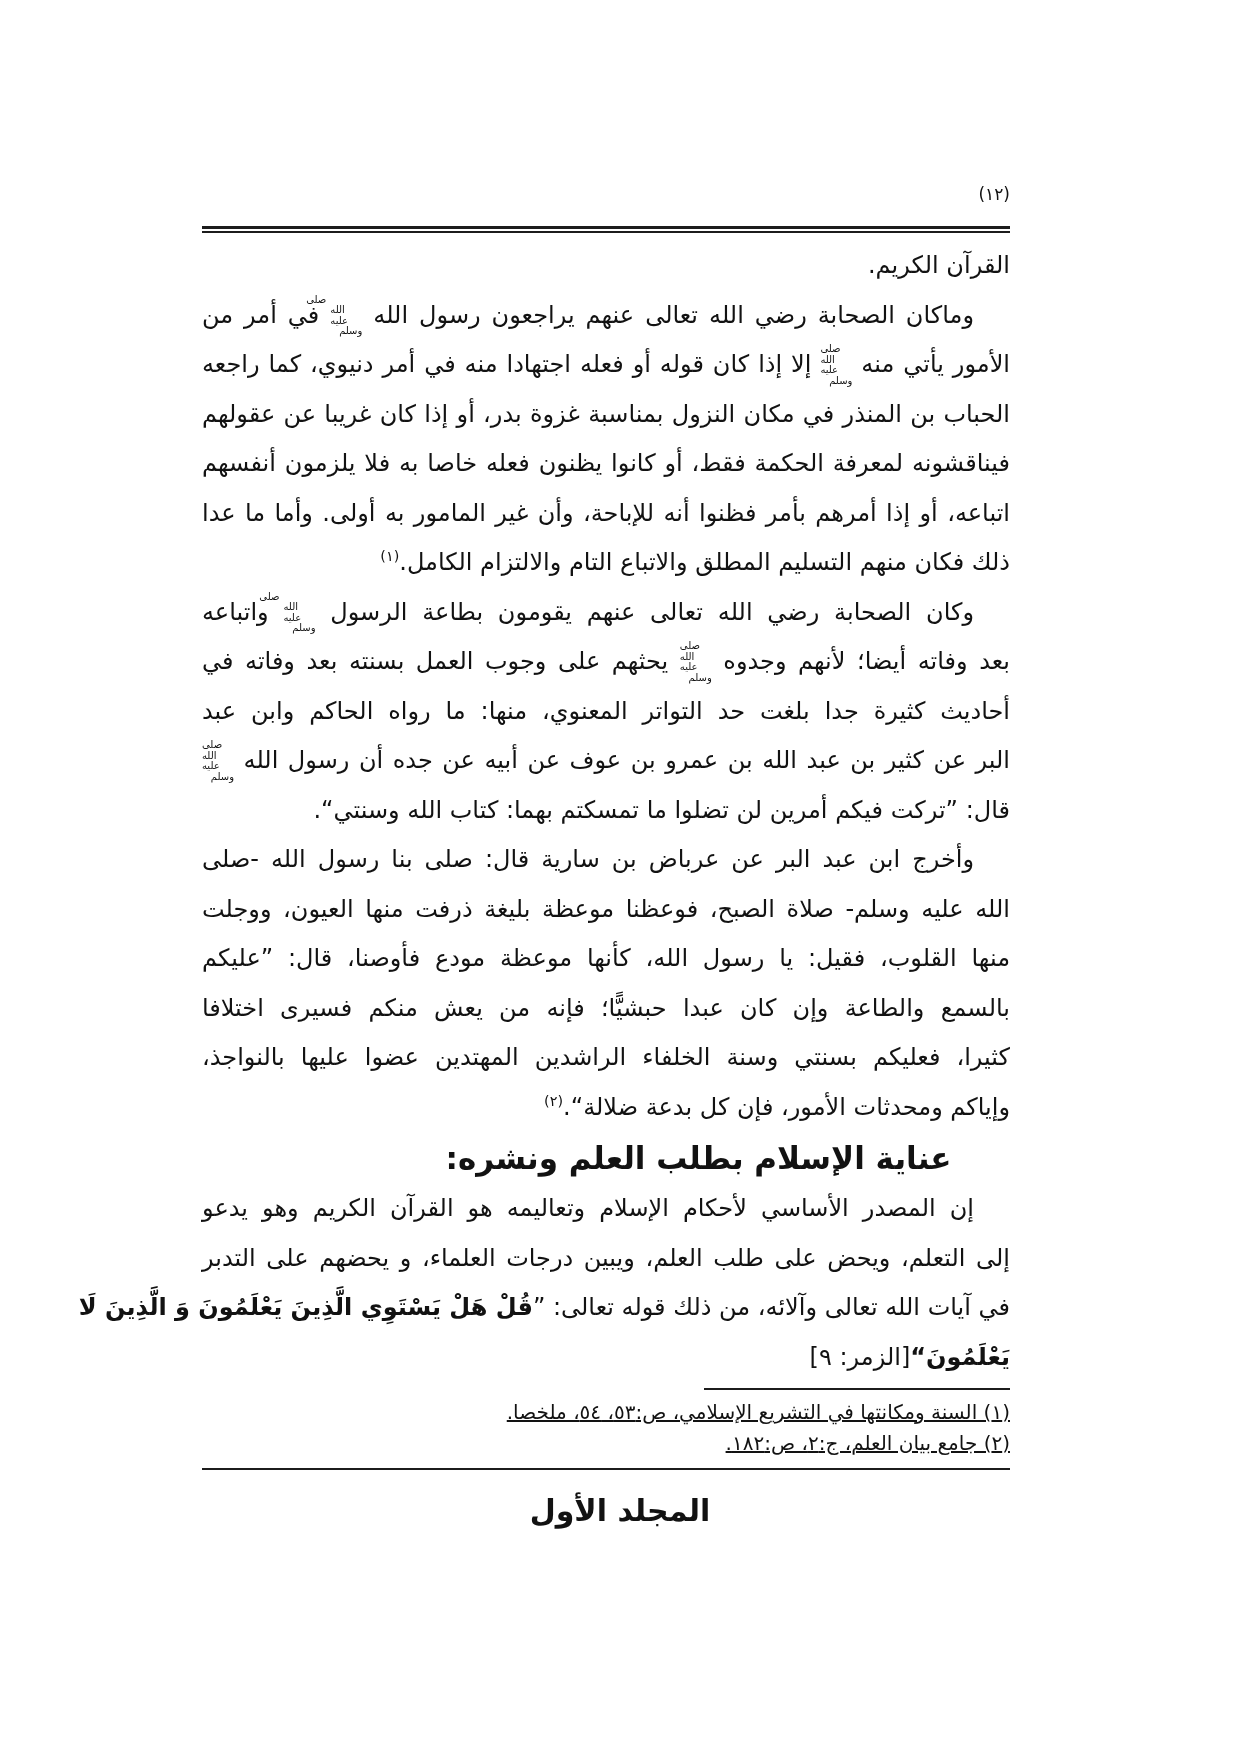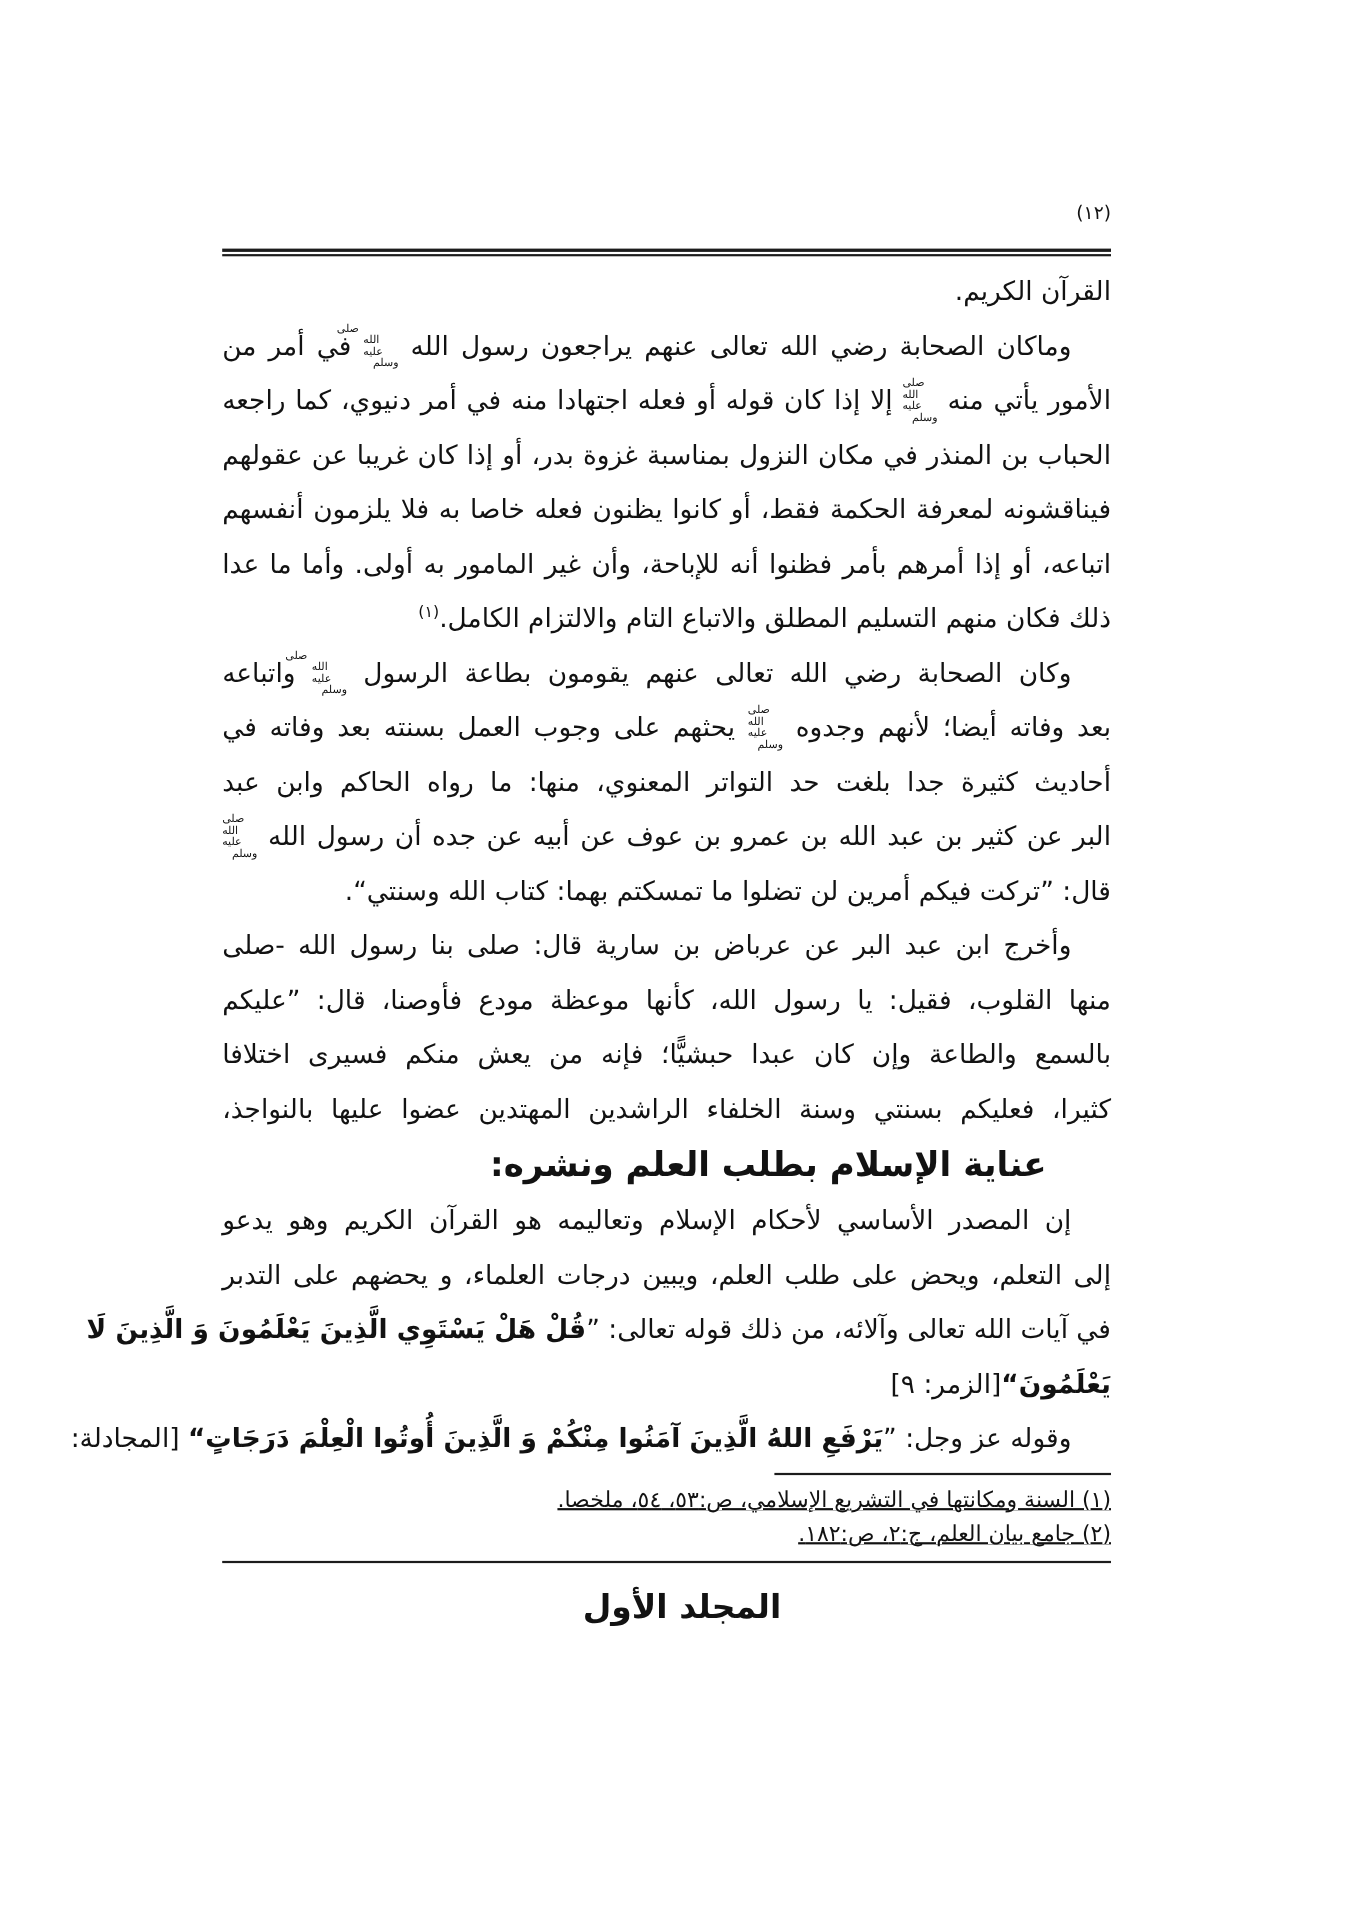--- a/index.html
+++ b/index.html
@@ -67,31 +67,32 @@
     <div class="line"><span>الحباب بن المنذر في مكان النزول بمناسبة غزوة بدر، أو إذا كان غريبا عن عقولهم</span></div>
     <div class="line"><span>فيناقشونه لمعرفة الحكمة فقط، أو كانوا يظنون فعله خاصا به فلا يلزمون أنفسهم</span></div>
     <div class="line"><span>اتباعه، أو إذا أمرهم بأمر فظنوا أنه للإباحة، وأن غير المامور به أولى. وأما ما عدا</span></div>
     <div class="line short"><span>ذلك فكان منهم التسليم المطلق والاتباع التام والالتزام الكامل.</span><sup class="fnref">(١)</sup></div>
     <div class="line indent"><span>وكان الصحابة رضي الله تعالى عنهم يقومون بطاعة الرسول </span><span class="saw">صلى الله عليه وسلم</span><span> واتباعه</span></div>
     <div class="line"><span>بعد وفاته أيضا؛ لأنهم وجدوه </span><span class="saw">صلى الله عليه وسلم</span><span> يحثهم على وجوب العمل بسنته بعد وفاته في</span></div>
     <div class="line"><span>أحاديث كثيرة جدا بلغت حد التواتر المعنوي، منها: ما رواه الحاكم وابن عبد</span></div>
     <div class="line"><span>البر عن كثير بن عبد الله بن عمرو بن عوف عن أبيه عن جده أن رسول الله </span><span class="saw">صلى الله عليه وسلم</span><span></span></div>
     <div class="line short"><span>قال: ”تركت فيكم أمرين لن تضلوا ما تمسكتم بهما: كتاب الله وسنتي“.</span></div>
     <div class="line indent"><span>وأخرج ابن عبد البر عن عرباض بن سارية قال: صلى بنا رسول الله -صلى</span></div>
+    <div class="line"><span>الله عليه وسلم- صلاة الصبح، فوعظنا موعظة بليغة ذرفت منها العيون، ووجلت</span></div>
     <div class="line"><span>منها القلوب، فقيل: يا رسول الله، كأنها موعظة مودع فأوصنا، قال: ”عليكم</span></div>
     <div class="line"><span>بالسمع والطاعة وإن كان عبدا حبشيًّا؛ فإنه من يعش منكم فسيرى اختلافا</span></div>
     <div class="line"><span>كثيرا، فعليكم بسنتي وسنة الخلفاء الراشدين المهتدين عضوا عليها بالنواجذ،</span></div>
+    <div class="line short"><span>وإياكم ومحدثات الأمور، فإن كل بدعة ضلالة“.</span><sup class="fnref">(٢)</sup></div>
 
     <div class="section-heading">عناية الإسلام بطلب العلم ونشره:</div>
 
     <div class="line indent"><span>إن المصدر الأساسي لأحكام الإسلام وتعاليمه هو القرآن الكريم وهو يدعو</span></div>
     <div class="line"><span>إلى التعلم، ويحض على طلب العلم، ويبين درجات العلماء، و يحضهم على التدبر</span></div>
     <div class="line"><span>في آيات الله تعالى وآلائه، من ذلك قوله تعالى: ”</span><span class="quran">قُلْ هَلْ يَسْتَوِي الَّذِينَ يَعْلَمُونَ وَ الَّذِينَ لَا</span></div>
     <div class="line short"><span class="quran">يَعْلَمُونَ“</span><span>[الزمر: ٩]</span></div>
-    <div class="line indent"><span>وقوله عز وجل: ”</span><span class="quran">يَرْفَعِ اللهُ الَّذِينَ آمَنُوا مِنْكُمْ وَ الَّذِينَ أُوتُوا الْعِلْمَ دَرَجَاتٍ“</span><span> [المجادلة:</span></div>
   </div>
 
   <div class="fn-sep"></div>
 
   <div class="footnotes">
     <div class="footnote">(١) السنة ومكانتها في التشريع الإسلامي، ص:٥٣، ٥٤، ملخصا.</div>
     <div class="footnote">(٢) جامع بيان العلم، ج:٢، ص:١٨٢.</div>
   </div>
 
   <div class="bottom-rule"></div>

